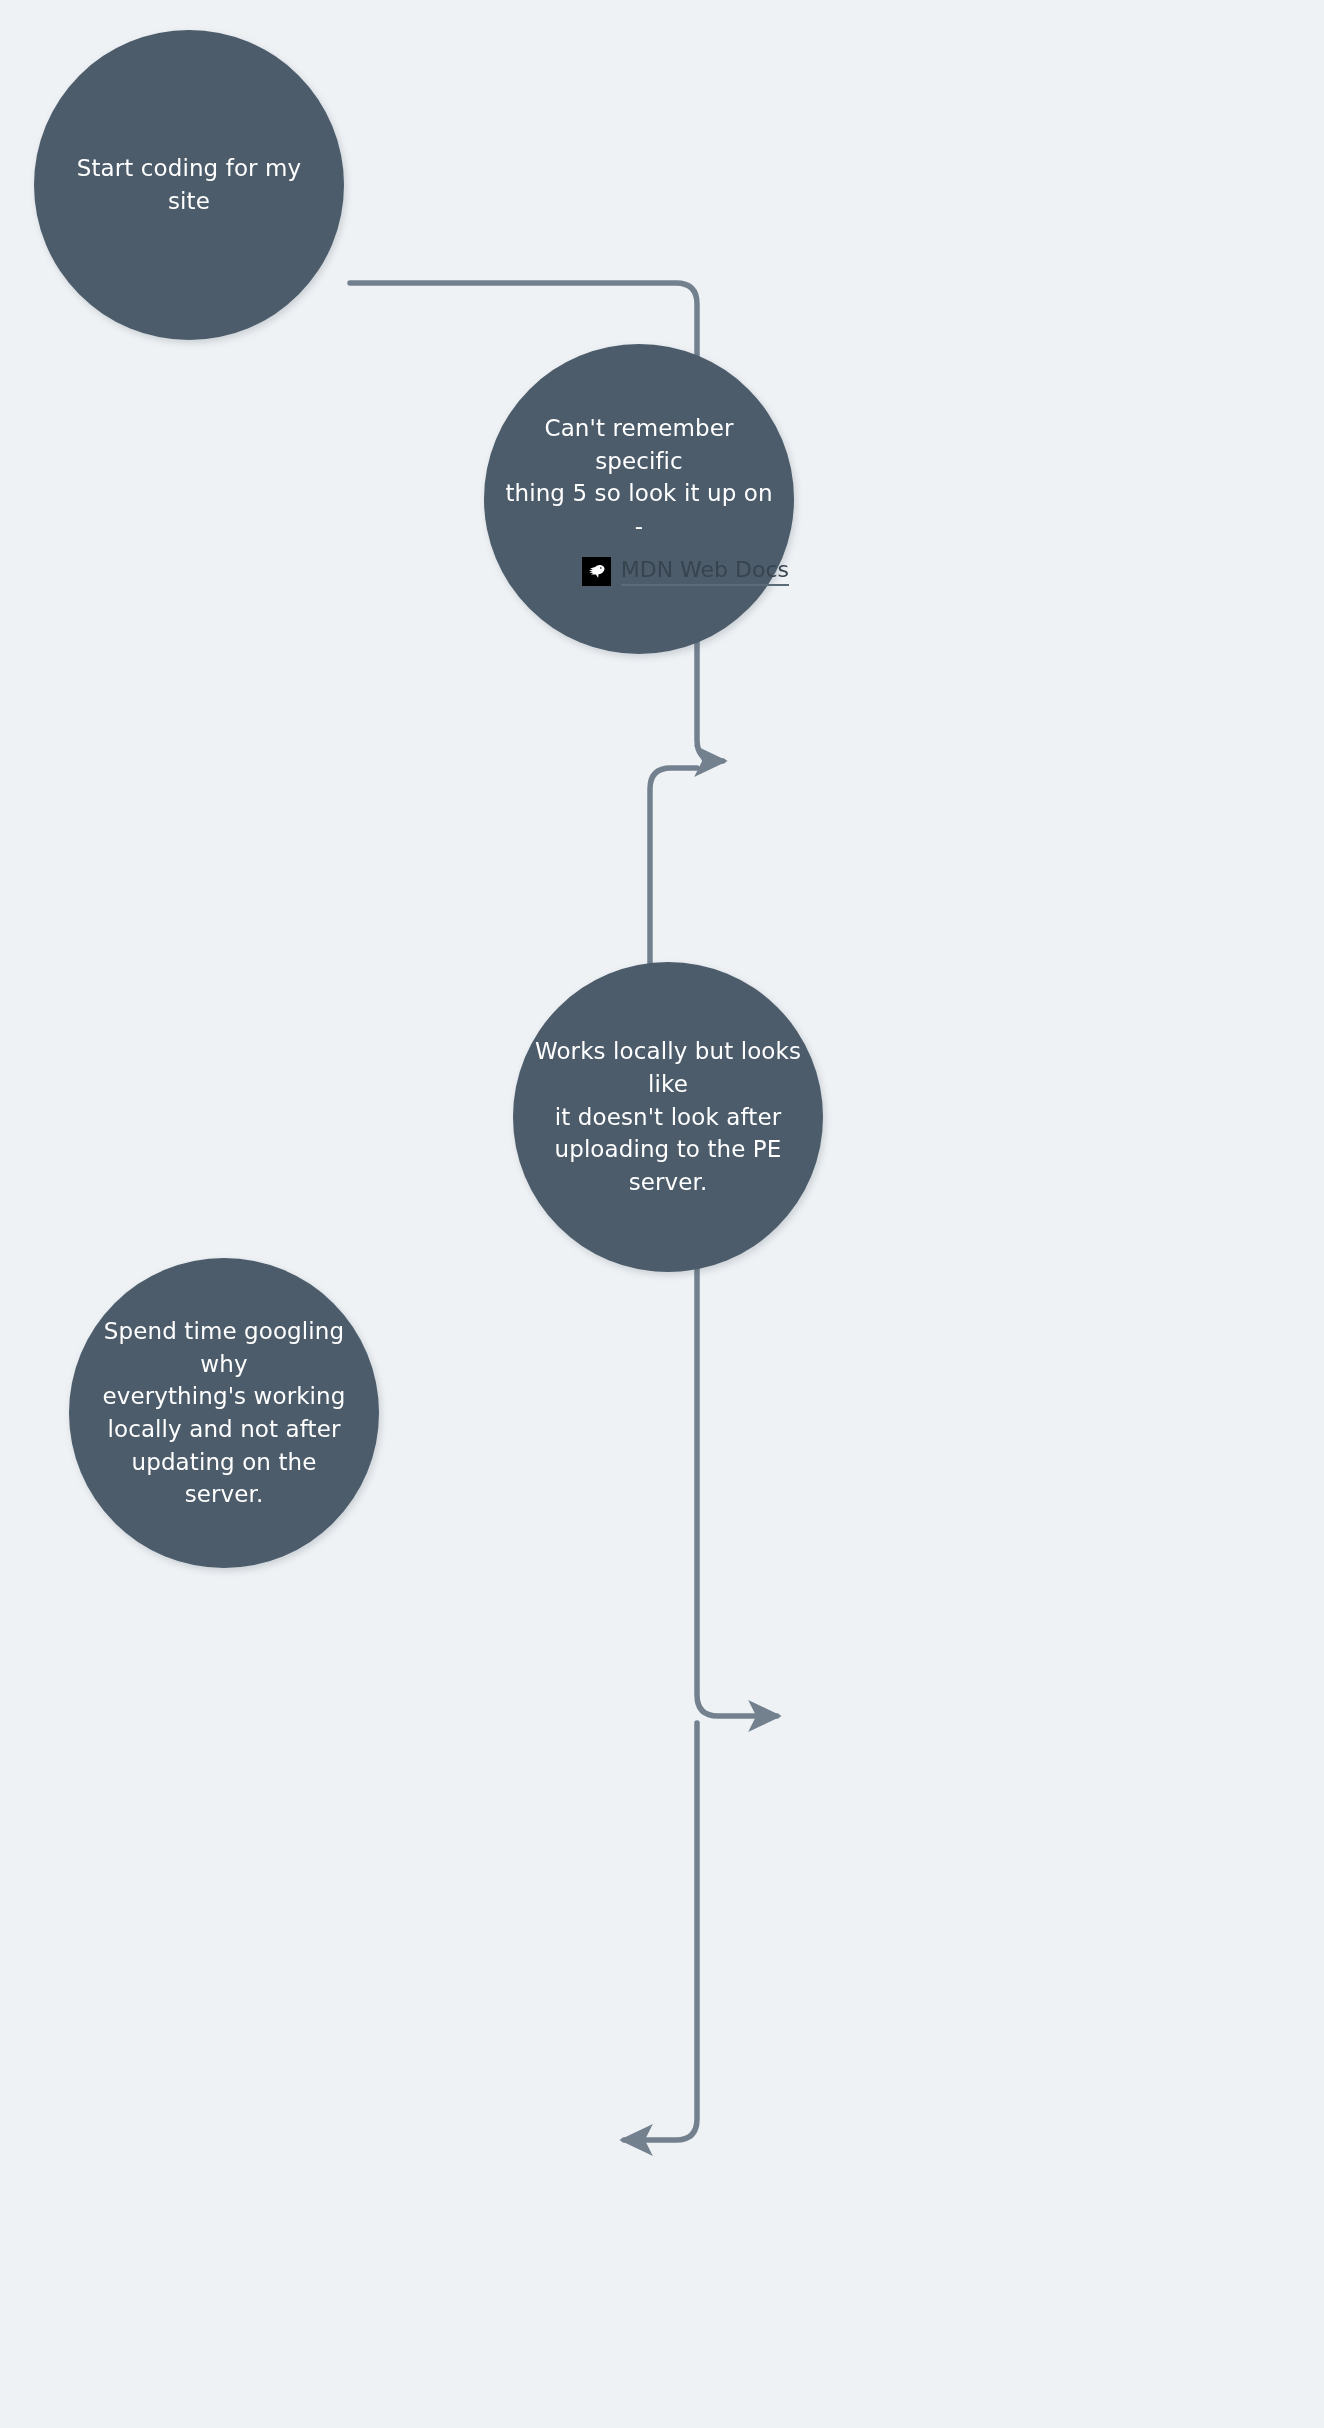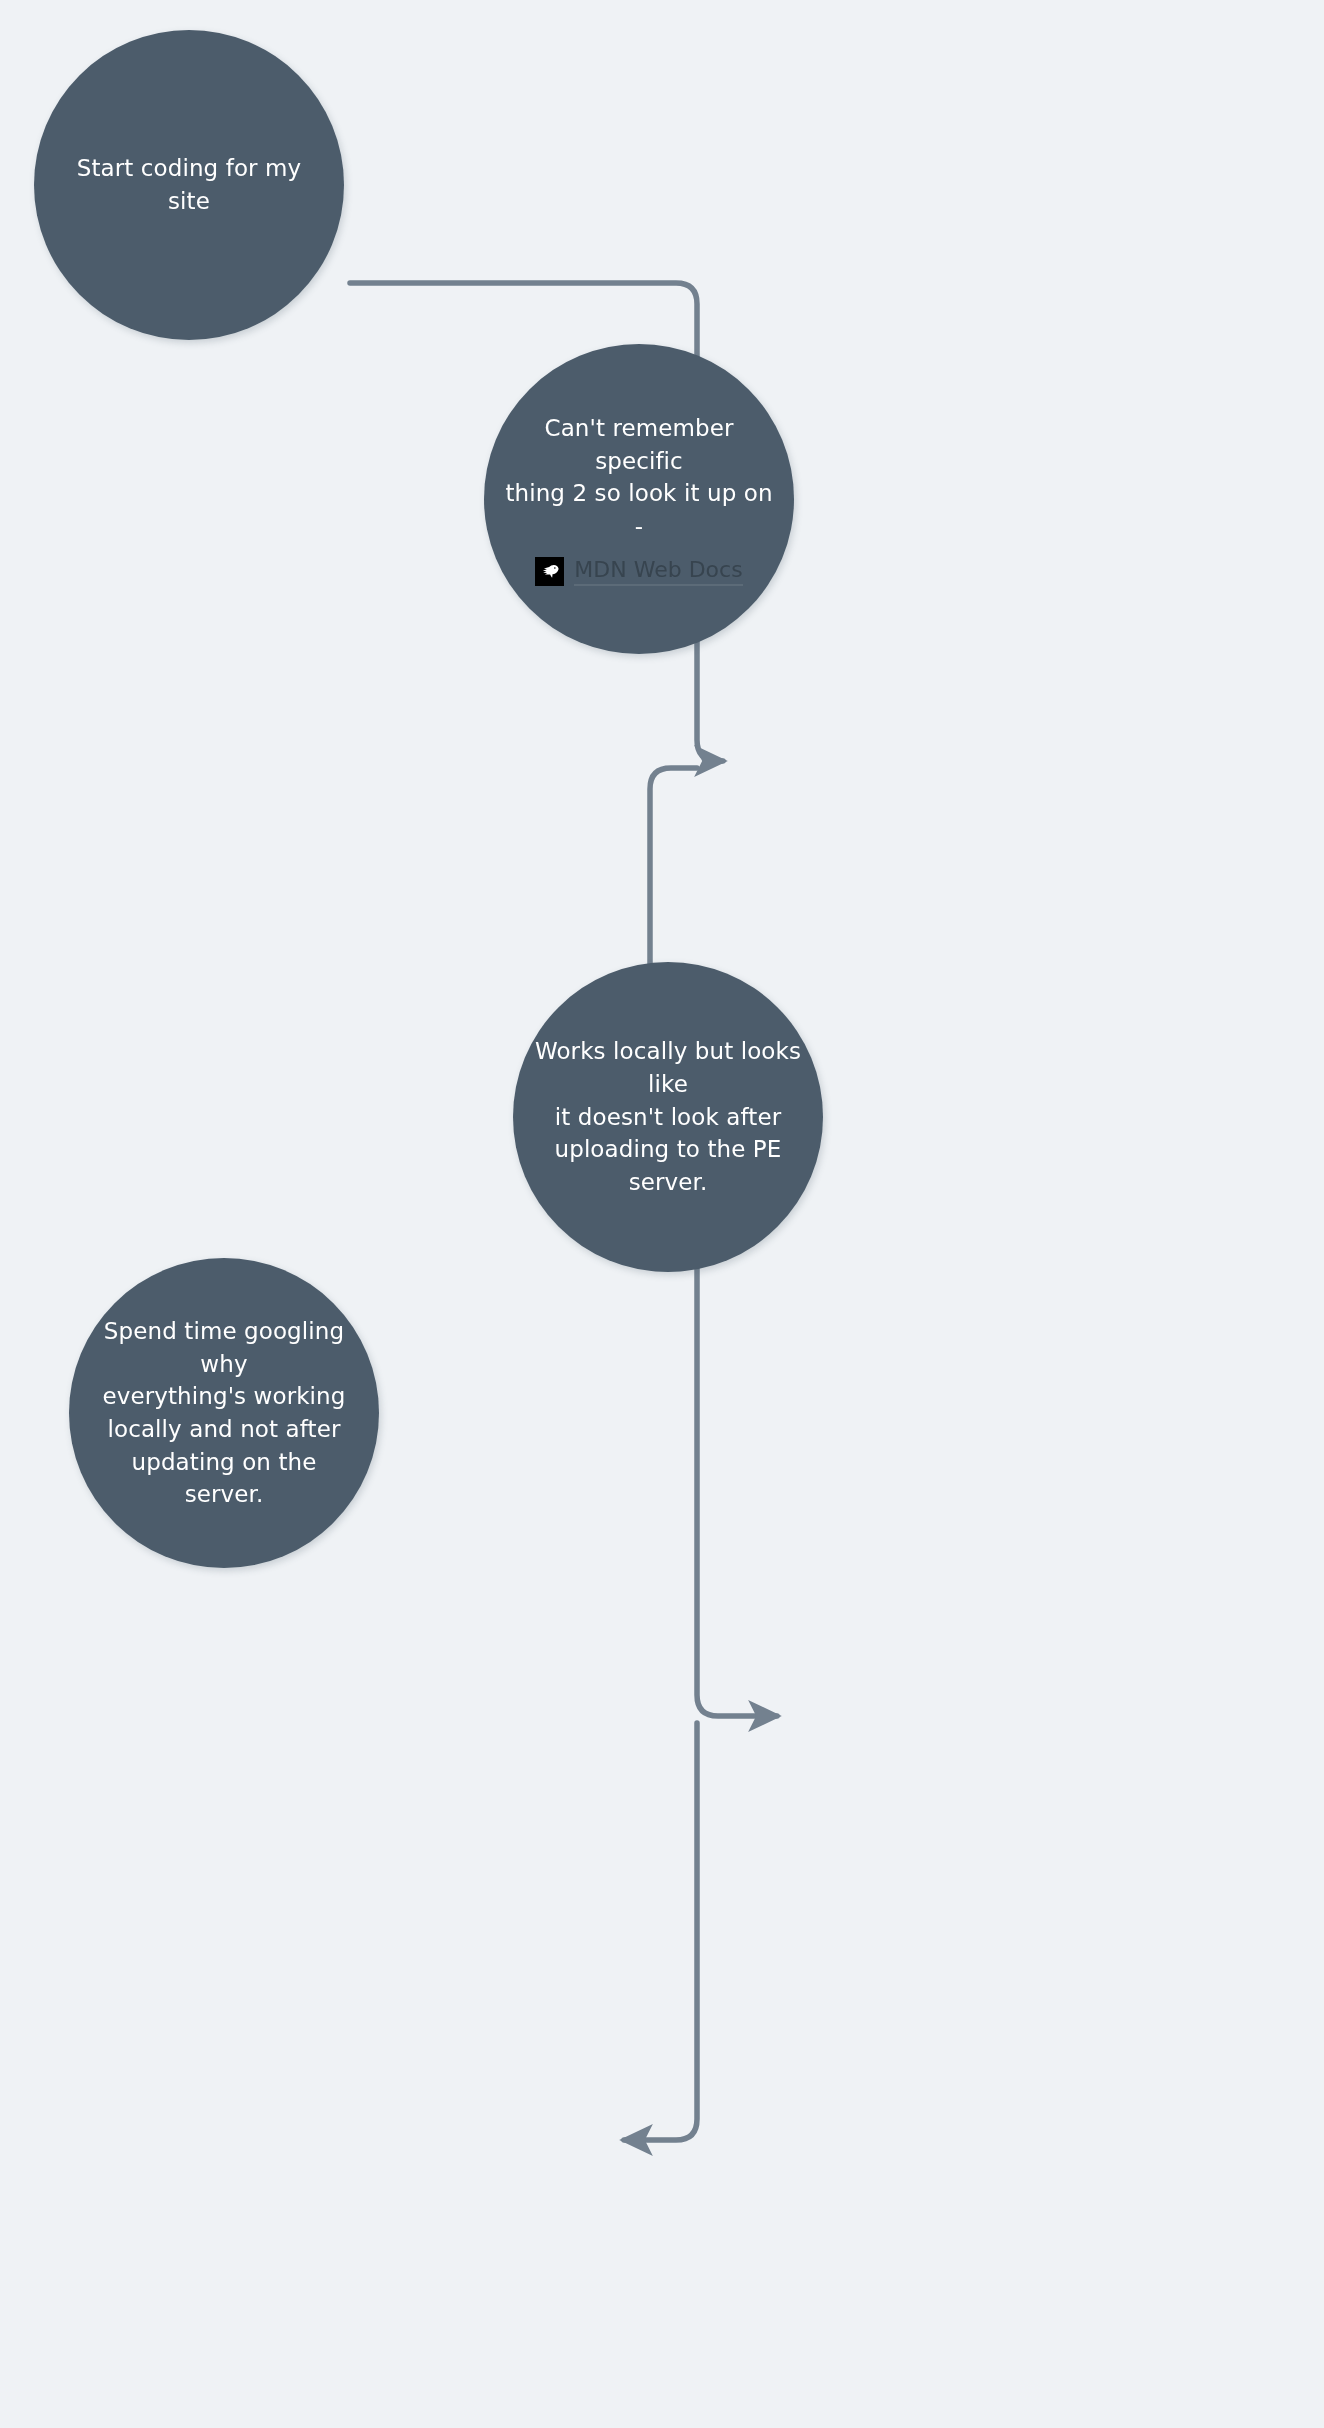--- a/index.html
+++ b/index.html
@@ -86,21 +86,21 @@
     left: 69px;
     top: 1258px;
     width: 310px;
     height: 310px;
   }
   #node-google .node-label { width: 268px; }
 
   .mdn-row {
     display: flex;
     align-items: center;
-    justify-content: center;
+    justify-content: flex-end;
     gap: 10px;
     margin-top: 14px;
   }
   .mdn-logo {
     width: 29px;
     height: 29px;
     background: #000000;
     display: inline-flex;
     align-items: center;
     justify-content: center;
@@ -140,21 +140,21 @@
     <path d="M 697 1723 L 697 2119 Q 697 2140 676 2140 L 624 2140" fill="none" stroke="#73818f" stroke-width="5.5" stroke-linecap="round" marker-end="url(#arrow-left)"></path>
   </svg>
 
   <div class="node" id="node-start">
     <div class="node-label">Start coding for my site</div>
   </div>
 
   <div class="node" id="node-lookup">
     <div>
       <div class="node-label">Can't remember specific
-thing 2 so look it up on -</div>
+thing 5 so look it up on -</div>
       <div class="mdn-row">
         <span class="mdn-logo">
           <svg width="22" height="22" viewBox="0 0 24 24" aria-hidden="true">
             <path fill="#ffffff" d="M21.2 9.1c-0.4-2.1-2.4-3.6-4.9-3.6c-2.1 0-3.9 0.9-5.2 2.2
               L5.4 9.2l3.2 0.9l-4.4 1.5l4 0.7l-3.6 1.6l4.3 0.4l-2.4 1.5l5.6 0.1
               c0.6 1.4 1.4 2.6 2.2 3.4c0.3-1.3 0.4-2.6 0.4-3.7c2.6-0.5 4.7-1.9 5.8-3.7
               C21.3 10.7 21.4 9.9 21.2 9.1z M17.3 9.6c-0.5 0-0.9-0.4-0.9-0.9
               c0-0.5 0.4-0.9 0.9-0.9c0.5 0 0.9 0.4 0.9 0.9C18.2 9.2 17.8 9.6 17.3 9.6z"></path>
           </svg>
         </span>

